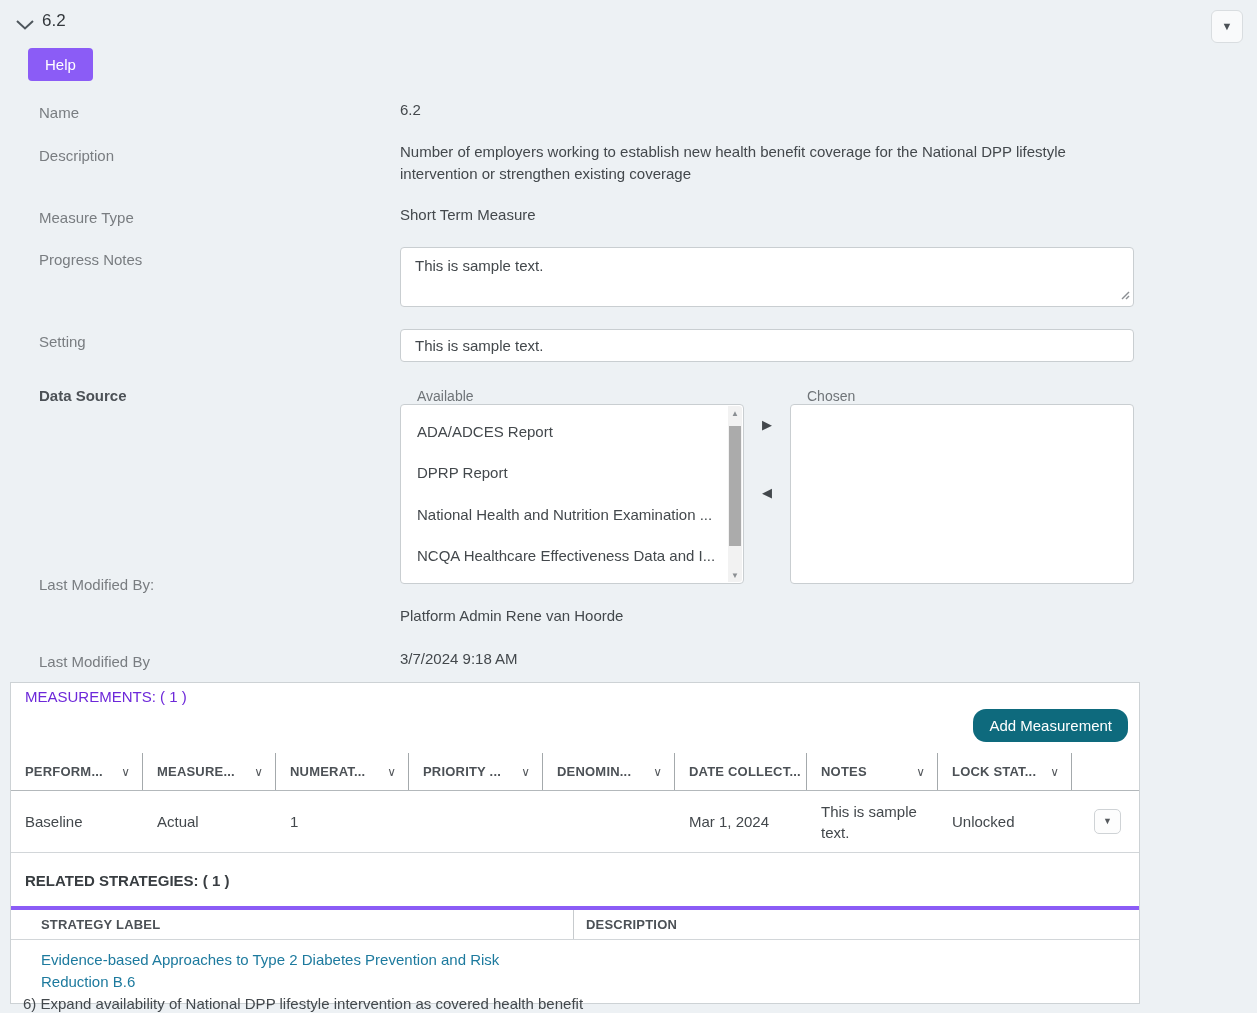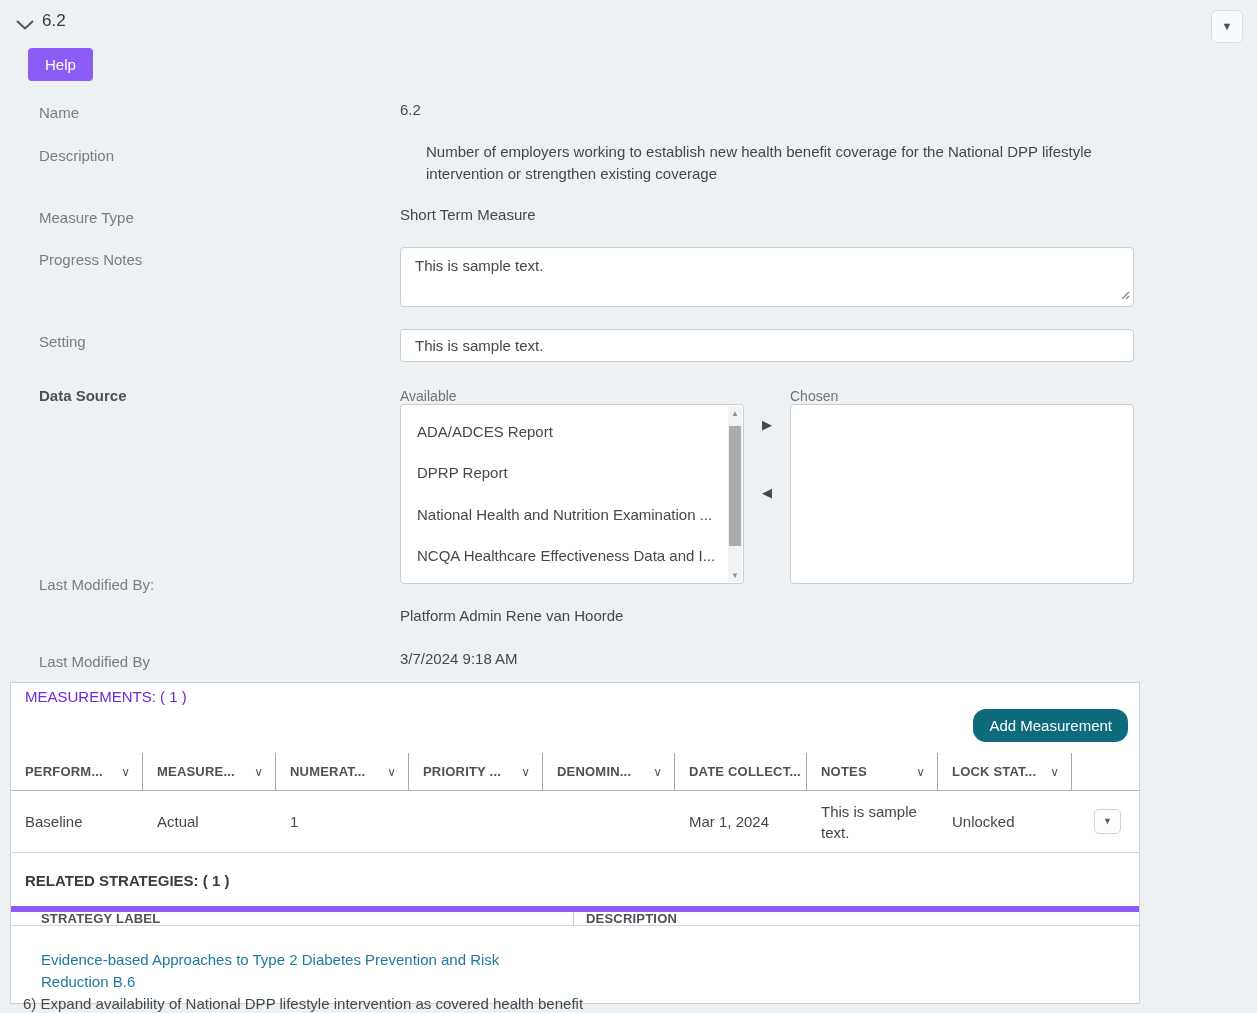--- a/index.html
+++ b/index.html
@@ -16,31 +16,31 @@
   .collapse-btn .caret { font-size:11px; color:#4b5156; line-height:1; }
 
   .help-btn { position:absolute; left:28px; top:48px; height:33px; padding:0 17px;
     background:#8b5cf6; color:#fff; font-size:15px; border:none; border-radius:4px;
     font-family:"Liberation Sans", sans-serif; cursor:pointer; }
 
   
   .flabel { position:absolute; left:39px; font-size:15px; color:#797d81; }
   .flabel.bold { color:#4c5156; font-weight:bold; }
   .fvalue { position:absolute; left:400px; font-size:15px; color:#43484c; line-height:22px; }
-  .fvalue.wide { width:740px;margin-left:26px; }
+  .fvalue.wide { width:740px; }
 
   .textarea-box { position:absolute; left:400px; top:247px; width:734px; height:60px;
     background:#fff; border:1px solid #c9ced1; border-radius:4px; padding:9px 14px;
     font-size:15px; color:#43484c; }
   .resize-handle { position:absolute; right:3px; bottom:3px; }
   .input-box { position:absolute; left:400px; top:329px; width:734px; height:33px;
     background:#fff; border:1px solid #c9ced1; border-radius:4px; padding:0 14px;
     font-size:15px; color:#43484c; display:flex; align-items:center; }
 
-  .sub-label { position:absolute; font-size:14px; color:#6f7478; }
+  .sub-label { position:absolute; font-size:14px; color:#6f7478;margin-left:17px; }
   .listbox { position:absolute; left:400px; top:404px; width:344px; height:180px;
     background:#fff; border:1px solid #c9ced1; border-radius:4px; overflow:hidden; }
   .list-item { position:absolute; left:16px; font-size:15px; color:#43484c; white-space:nowrap; cursor:pointer; }
   .scrollbar { position:absolute; right:1px; top:1px; width:14px; height:176px; background:#f2f2f2; border-radius:0 3px 3px 0; }
   .sb-arrow { position:absolute; left:0; width:14px; height:14px; color:#8b8f93; font-size:8px;
     display:flex; align-items:center; justify-content:center; cursor:pointer; }
   .sb-thumb { position:absolute; left:1px; top:20px; width:12px; height:120px; background:#ababab; cursor:pointer; }
   .xfer { position:absolute; left:757px; width:20px; text-align:center; font-size:13px; color:#43484c; cursor:pointer; }
   .chosenbox { position:absolute; left:790px; top:404px; width:344px; height:180px;
     background:#fff; border:1px solid #c9ced1; border-radius:4px; }
@@ -66,22 +66,22 @@
     font-size:15px; color:#43484c; line-height:21px; }
   .c0{width:132px} .c1{width:133px} .c2{width:133px} .c3{width:134px}
   .c4{width:132px} .c5{width:132px} .c6{width:131px} .c7{width:134px}
   .c8{flex:1}
   .row-menu-btn { margin-left:auto; margin-right:12px; width:27px; height:25px;
     background:#fdfdfd; border:1px solid #cfd3d6; border-radius:5px;
     display:flex; align-items:center; justify-content:center; cursor:pointer; }
   .row-menu-btn .caret { font-size:9px; color:#55595d; line-height:1; }
 
   .rs-title { position:absolute; left:14px; top:189px; font-size:15px; font-weight:bold; color:#383d41; }
-  .s-header { position:absolute; left:0; top:223px; width:1128px; height:20px; display:flex;
-    border-top:6px solid #8b5cf6; border-bottom:1px solid #d2d6d9;justify-content:center; }
+  .s-header { position:absolute; left:0; top:223px; width:1128px; height:34px; display:flex;
+    border-top:4px solid #8b5cf6; border-bottom:1px solid #d2d6d9;justify-content:center; }
   .s-hcell { display:flex; align-items:center; font-size:13px; font-weight:bold; color:#4c5156; letter-spacing:0.2px; }
   .s-c0 { width:563px; padding-left:30px; border-right:1px solid #c7cbce; }
   .s-c1 { flex:1; padding-left:12px; }
   .s-row { position:absolute; left:0; top:266px; width:1128px; height:64px; display:flex;flex-direction:column; }
   .s-cell { display:flex; align-items:center; font-size:15px; line-height:22px; }
   .s-cell.link-cell { width:563px; padding-left:30px; padding-right:4px; }
   .s-cell.desc-cell { flex:1; padding-left:12px; padding-right:56px; color:#43484c; }
   .strategy-link { color:#1d7a9e; text-decoration:none; cursor:pointer; }
 </style>
 </head>

